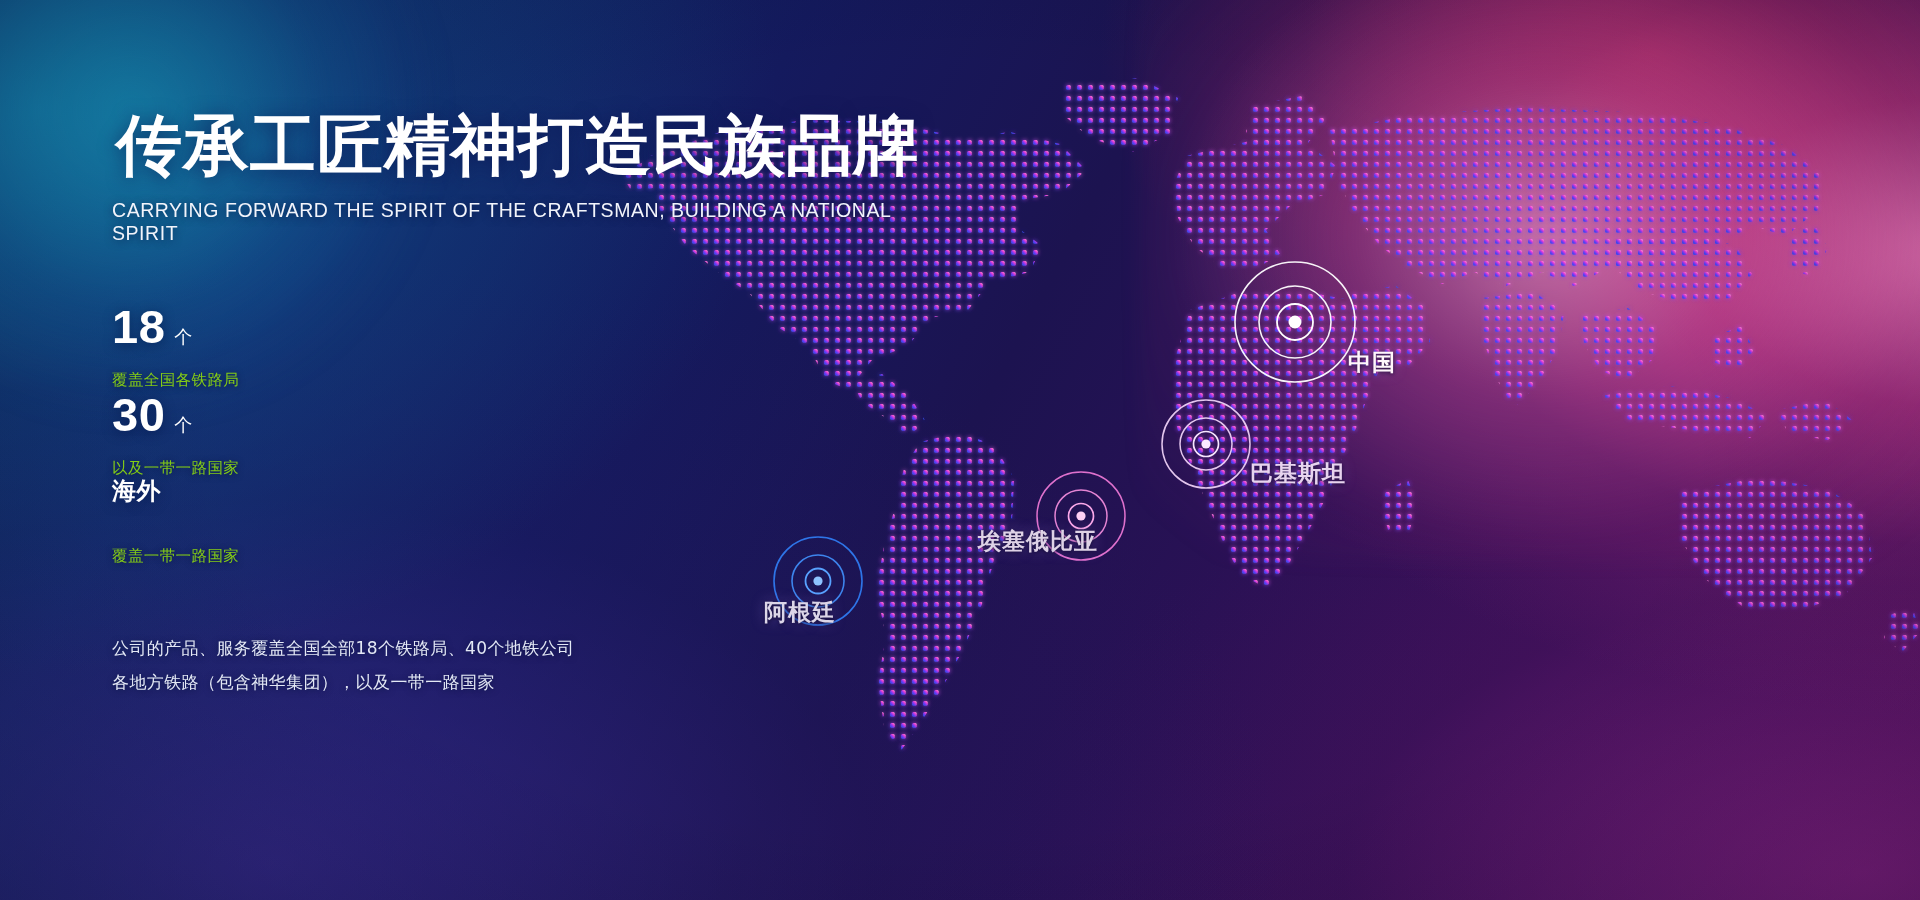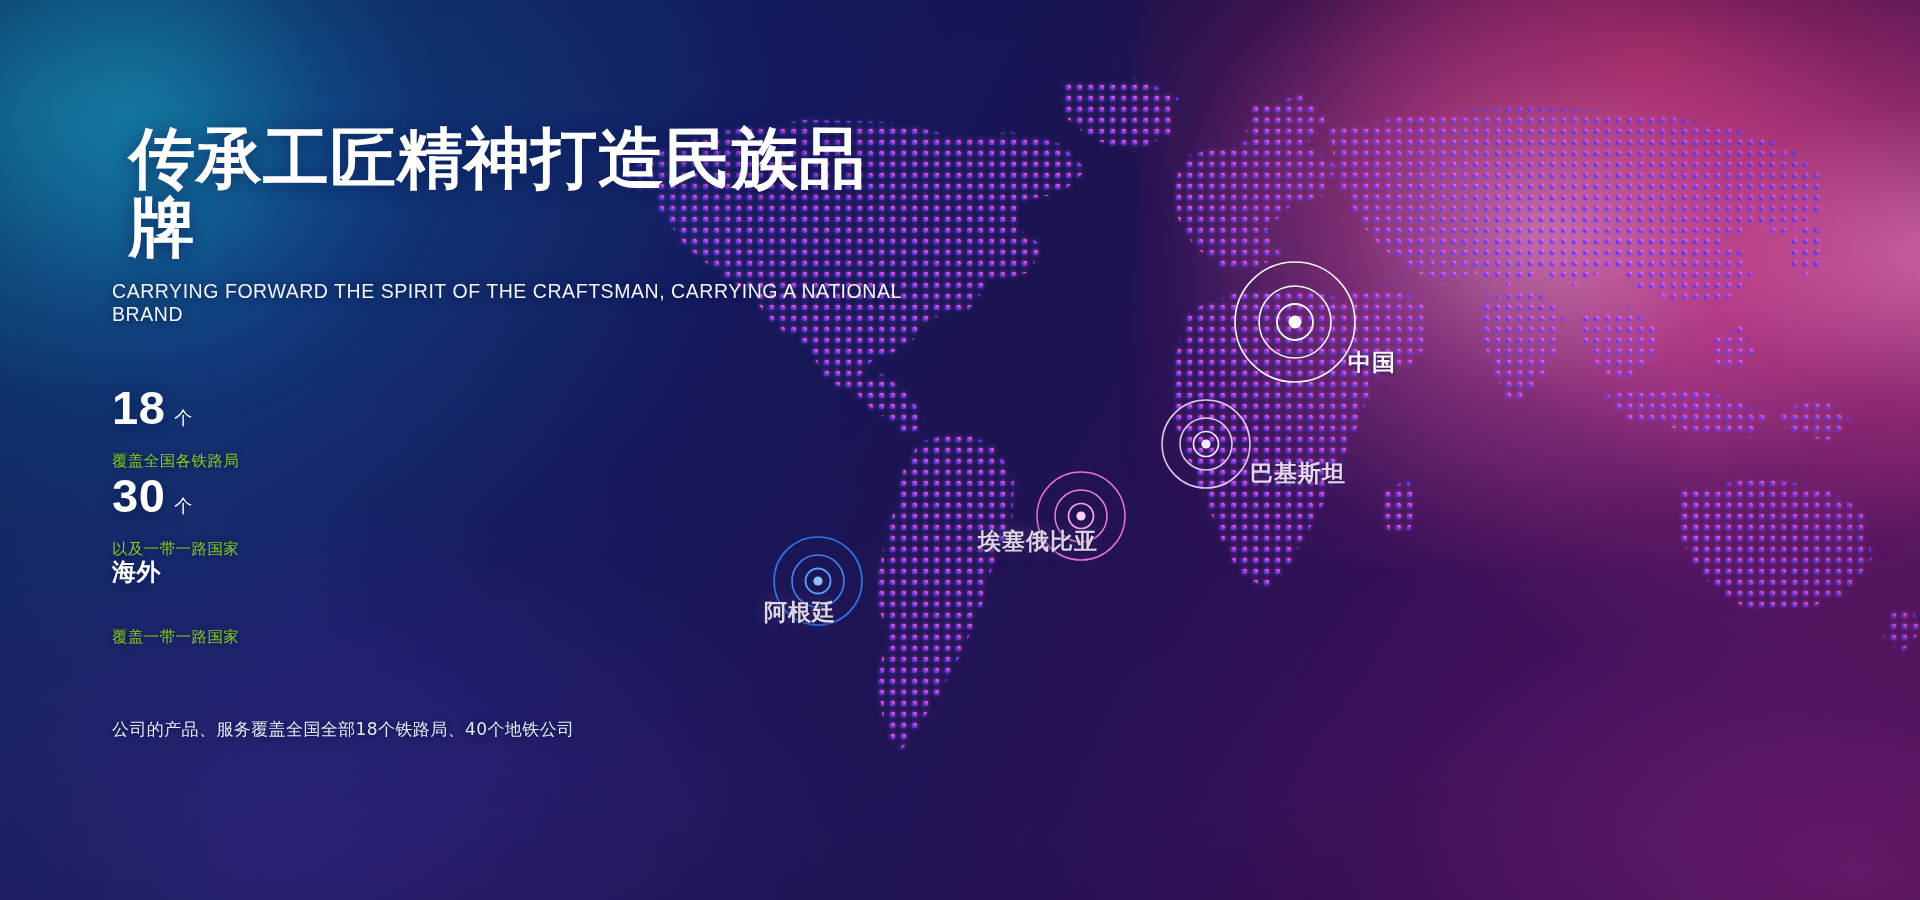--- a/index.html
+++ b/index.html
@@ -80,21 +80,21 @@
   }
 
   
   #content {
     position: absolute;
     left: 112px;
     top: 0;
     width: 820px;
   }
   .headline {
-    margin: 17px;
+    margin: 4px;
     padding-top: 108px;
     font-size: 66px;
     line-height: 1.04;
     font-weight: 700;
     color: #ffffff;
     letter-spacing: 1px;
     text-shadow: 0 2px 18px rgba(10,20,80,0.65);
     font-family: "DejaVu Sans", "Liberation Sans", sans-serif;
   }
   .subhead {
@@ -286,21 +286,21 @@
       <span class="marker-label" style="top:64px; left:-6px; transform:none; color:#dcd6e8;">阿根廷</span>
     </div>
   </div>
 
   <div class="bg-vignette"></div>
 
   <div id="content">
 
     <h1 class="headline">传承工匠精神打造民族品牌</h1>
 
-    <p class="subhead">CARRYING FORWARD THE SPIRIT OF THE CRAFTSMAN, CARRYING A NATIONAL BRAND</p>
+    <p class="subhead">CARRYING FORWARD THE SPIRIT OF THE CRAFTSMAN, BUILDING A NATIONAL SPIRIT</p>
 
     <div class="stats">
 
       <div class="stat">
         <div class="stat-top">
           <span class="stat-num">18</span>
           <span class="stat-unit">个</span>
         </div>
         <div class="stat-desc">覆盖全国各铁路局</div>
       </div>
@@ -318,17 +318,18 @@
           <span class="stat-num cjk">海外</span>
           <span class="stat-unit"></span>
         </div>
         <div class="stat-desc">覆盖一带一路国家</div>
       </div>
 
     </div>
 
     <div class="body-copy">
       <div>公司的产品、服务覆盖全国全部18个铁路局、40个地铁公司</div>
+      <div>各地方铁路（包含神华集团），以及一带一路国家</div>
     </div>
 
   </div>
 
 </div>
 
 </body></html>

